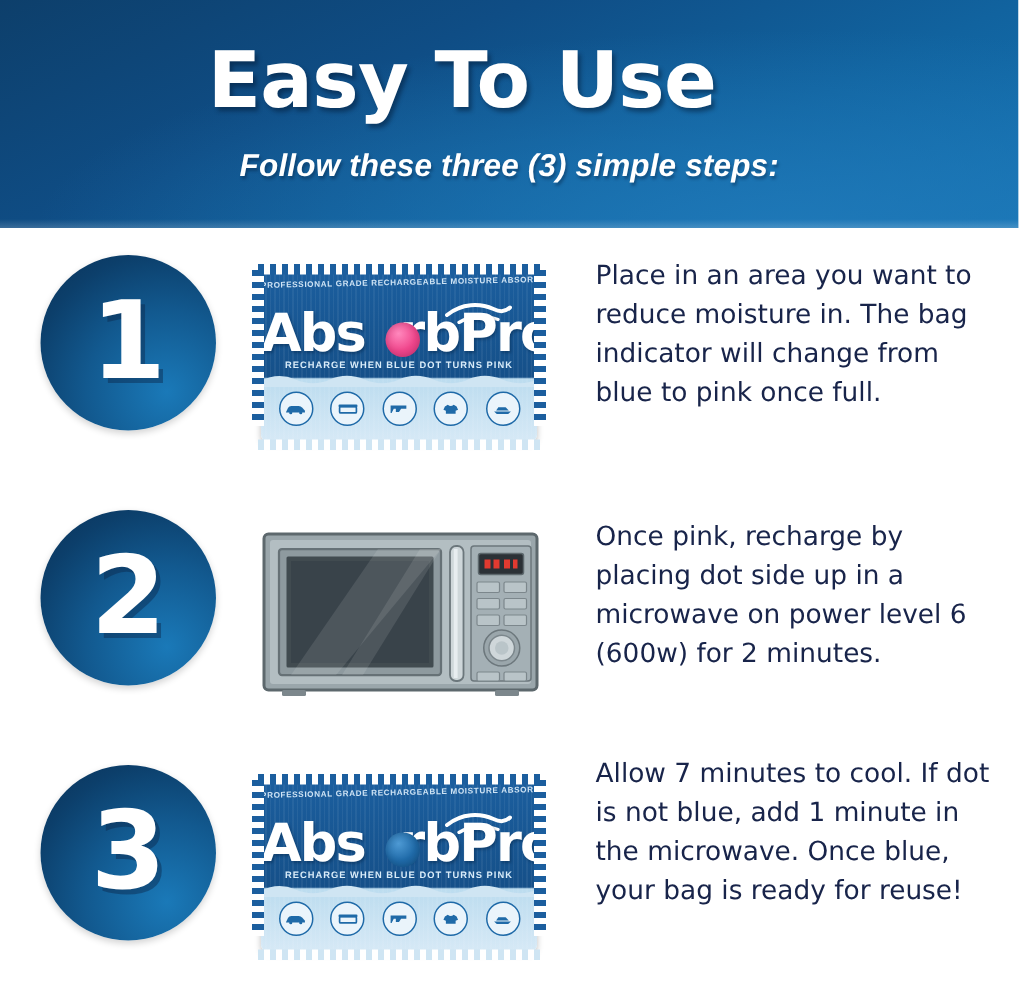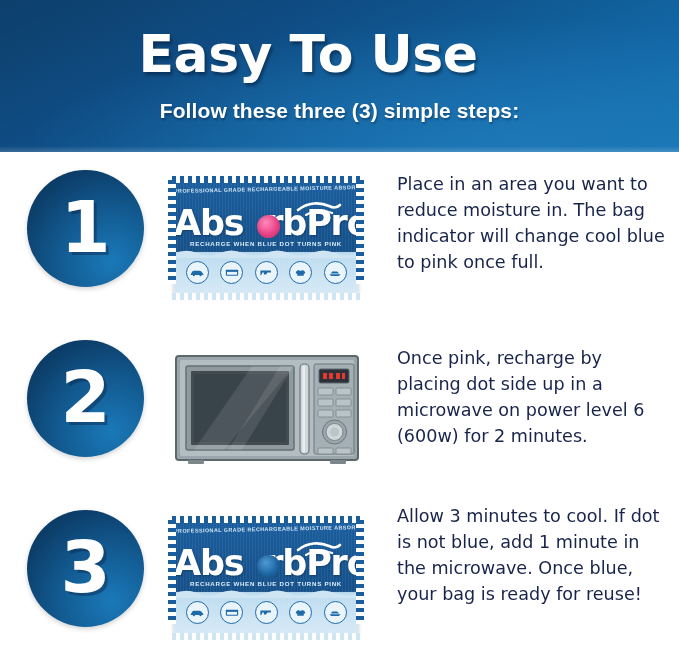--- a/index.html
+++ b/index.html
@@ -25,21 +25,21 @@
   }
   .hdr-title{
     position:absolute;left:0;top:28px;width:616px;text-align:center;
     font-size:52px;line-height:1;font-weight:bold;color:#ffffff;
     letter-spacing:-0.5px;
     text-shadow:2px 3px 3px rgba(0,20,45,.45);
     font-family:"DejaVu Sans", sans-serif;
   }
   .hdr-sub{
     position:absolute;left:0;top:99px;width:679px;text-align:center;
-    font-size:21px;font-weight:bold;color:#ffffff;
+    font-size:21px;font-style:italic;font-weight:bold;color:#ffffff;
     letter-spacing:.1px;
     text-shadow:1px 2px 2px rgba(0,20,45,.35);
   }
 
   
   .step{position:absolute;left:0;width:679px;height:170px;}
   .step1{top:160px;}
   .step2{top:330px;}
   .step3{top:500px;}
 
@@ -202,21 +202,21 @@
             </svg>
         </div>
       </div>
     </div>
     <div class="zig zig-l"></div>
     <div class="zig zig-r"></div>
     <div class="zig zig-t"></div>
     <div class="zig zig-b"></div>
   </div>
 
-  <div class="steptext t1">Place in an area you want to reduce moisture in. The bag indicator will change cool blue to pink once full.</div>
+  <div class="steptext t1">Place in an area you want to reduce moisture in. The bag indicator will change from blue to pink once full.</div>
 </div>
 
 <div class="step step2">
 
   <div class="numwrap">
     <div class="circle"></div>
     <div class="num">2</div>
   </div>
 
   <div class="mwwrap">
@@ -324,14 +324,14 @@
             </svg>
         </div>
       </div>
     </div>
     <div class="zig zig-l"></div>
     <div class="zig zig-r"></div>
     <div class="zig zig-t"></div>
     <div class="zig zig-b"></div>
   </div>
 
-  <div class="steptext t3">Allow 3 minutes to cool. If dot is not blue, add 1 minute in the microwave. Once blue, your bag is ready for reuse!</div>
+  <div class="steptext t3">Allow 7 minutes to cool. If dot is not blue, add 1 minute in the microwave. Once blue, your bag is ready for reuse!</div>
 </div>
 
 </body></html>

